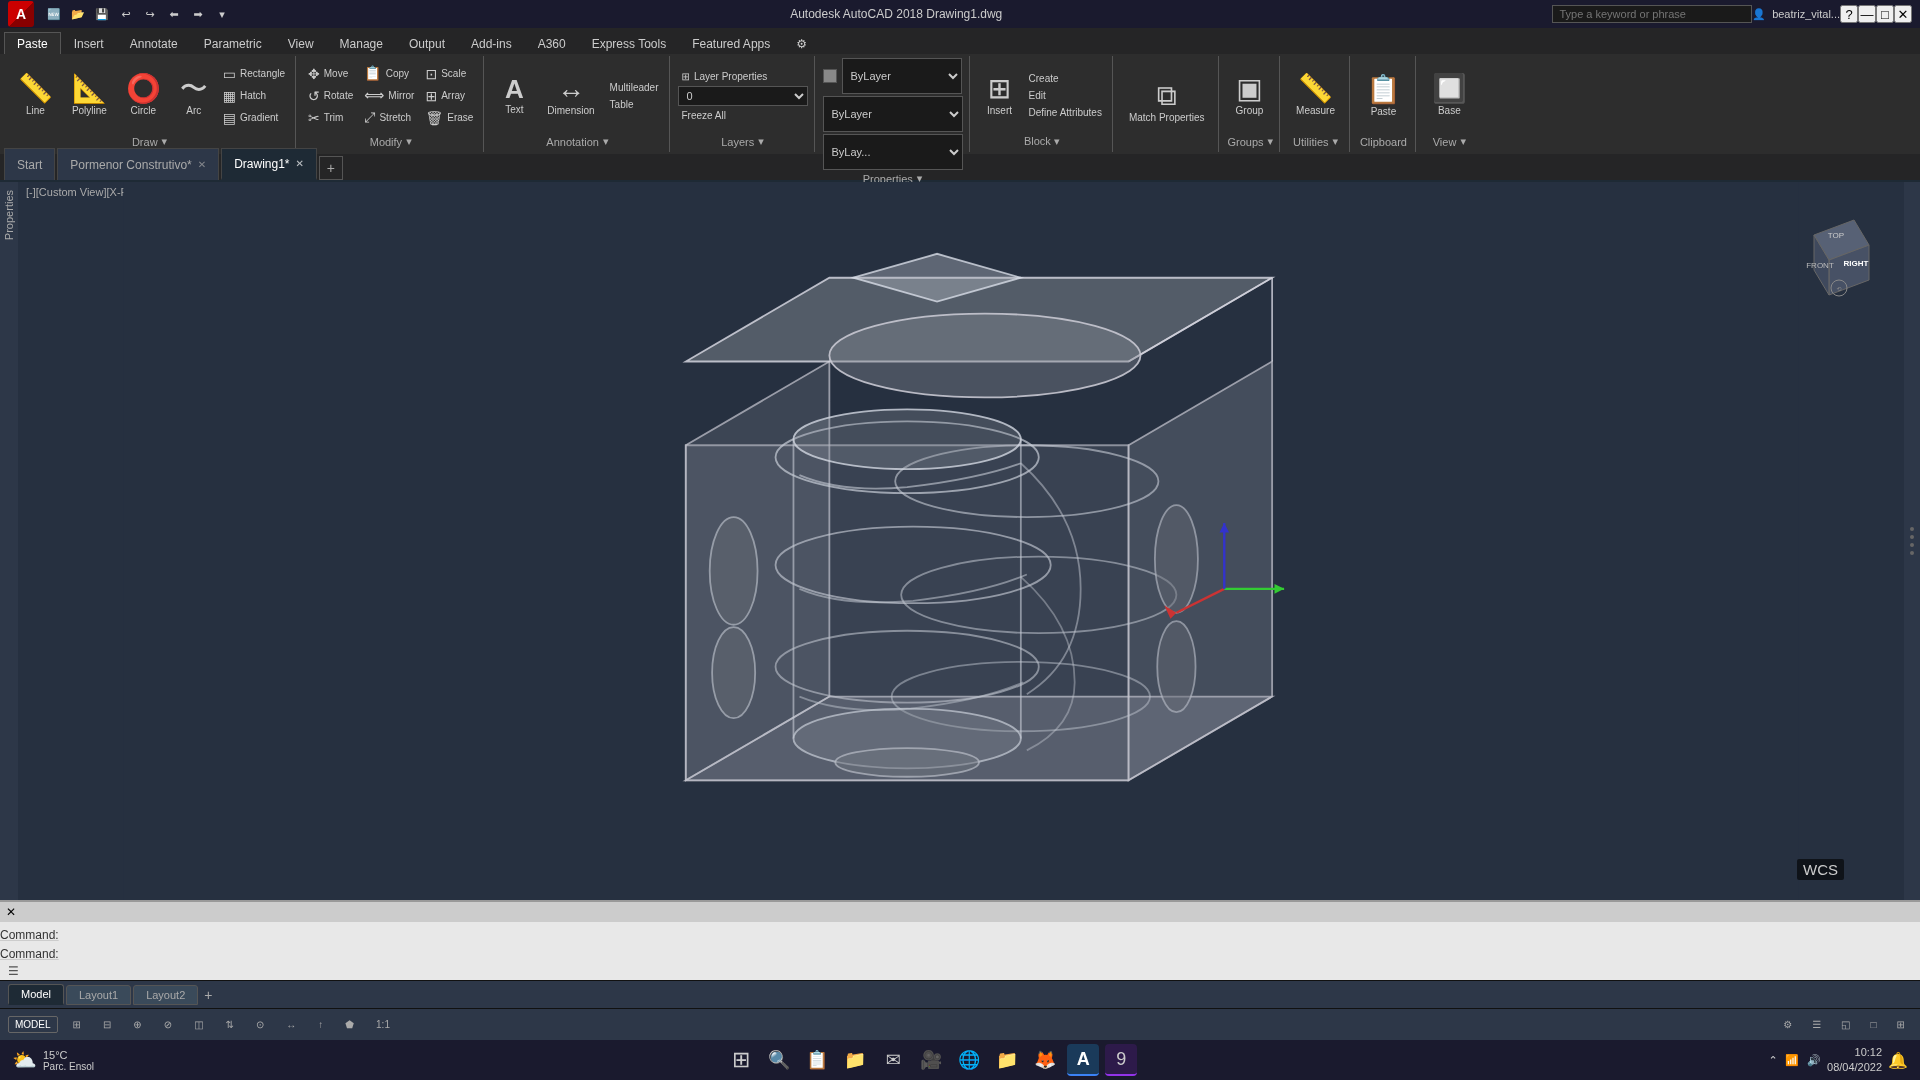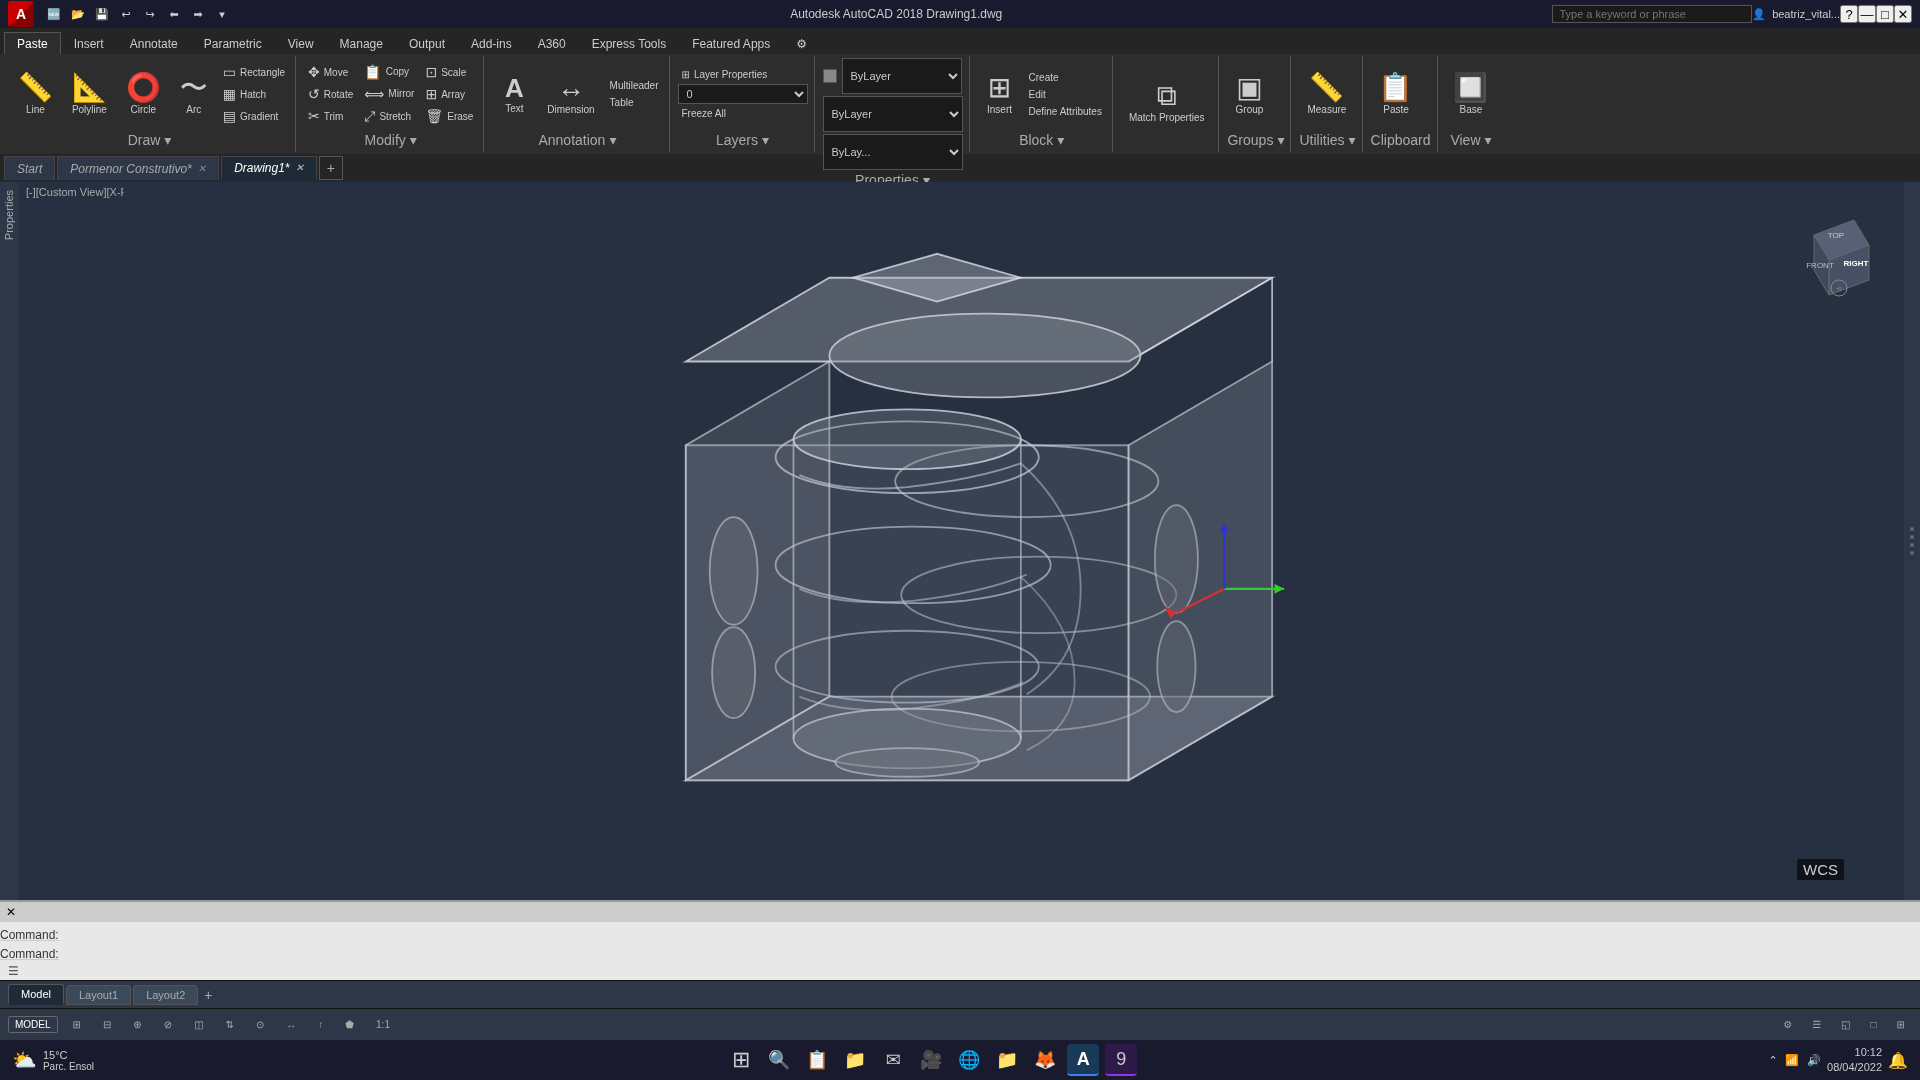--- a/index.html
+++ b/index.html
@@ -84,21 +84,21 @@
       gap: 3px;
     }
     .ribbon-group-label {
       text-align: center;
       font-size: 10px;
       color: #aaa;
       padding: 2px 0;
       display: flex; align-items: center; justify-content: center; gap: 4px;
       cursor: pointer;
     }
-    .ribbon-group-label span { font-size: 14px; }
+    .ribbon-group-label span { font-size: 11px; }
 
     .ribbon-btn-large {
       display: flex; flex-direction: column; align-items: center; justify-content: center;
       cursor: pointer; padding: 4px 8px; border-radius: 2px;
       color: #ccc; font-size: 10px; gap: 2px;
       background: transparent; border: none; min-width: 44px;
     }
     .ribbon-btn-large .icon { font-size: 28px; line-height: 1; }
 
     .ribbon-col { display: flex; flex-direction: column; gap: 2px; }
@@ -140,24 +140,23 @@
       border-bottom: 2px solid #1e2a35;
     }
     .doc-tab {
       padding: 4px 12px;
       cursor: pointer;
       font-size: 12px;
       color: #aaa;
       background: #2d3748;
       border: 1px solid #444;
       border-bottom: none;
-      height: 24px;
+      height: 32px;
       display: flex; align-items: center; gap: 6px;
       margin-right: 2px;
-      font-style: italic;
     }
     .doc-tab.active { background: #1e2a35; color: white; border-bottom: 2px solid #1e2a35; }
     .doc-tab-close { font-size: 10px; opacity: 0.7; }
     .doc-tab-add { background: transparent; border: 1px solid #555; color: #aaa; width: 24px; height: 24px; cursor: pointer; display: flex; align-items: center; justify-content: center; font-size: 14px; }
 
     
     #viewport-wrapper {
       display: flex;
       height: calc(1080px - 28px - 126px - 28px - 28px - 100px - 32px);
       position: relative;

